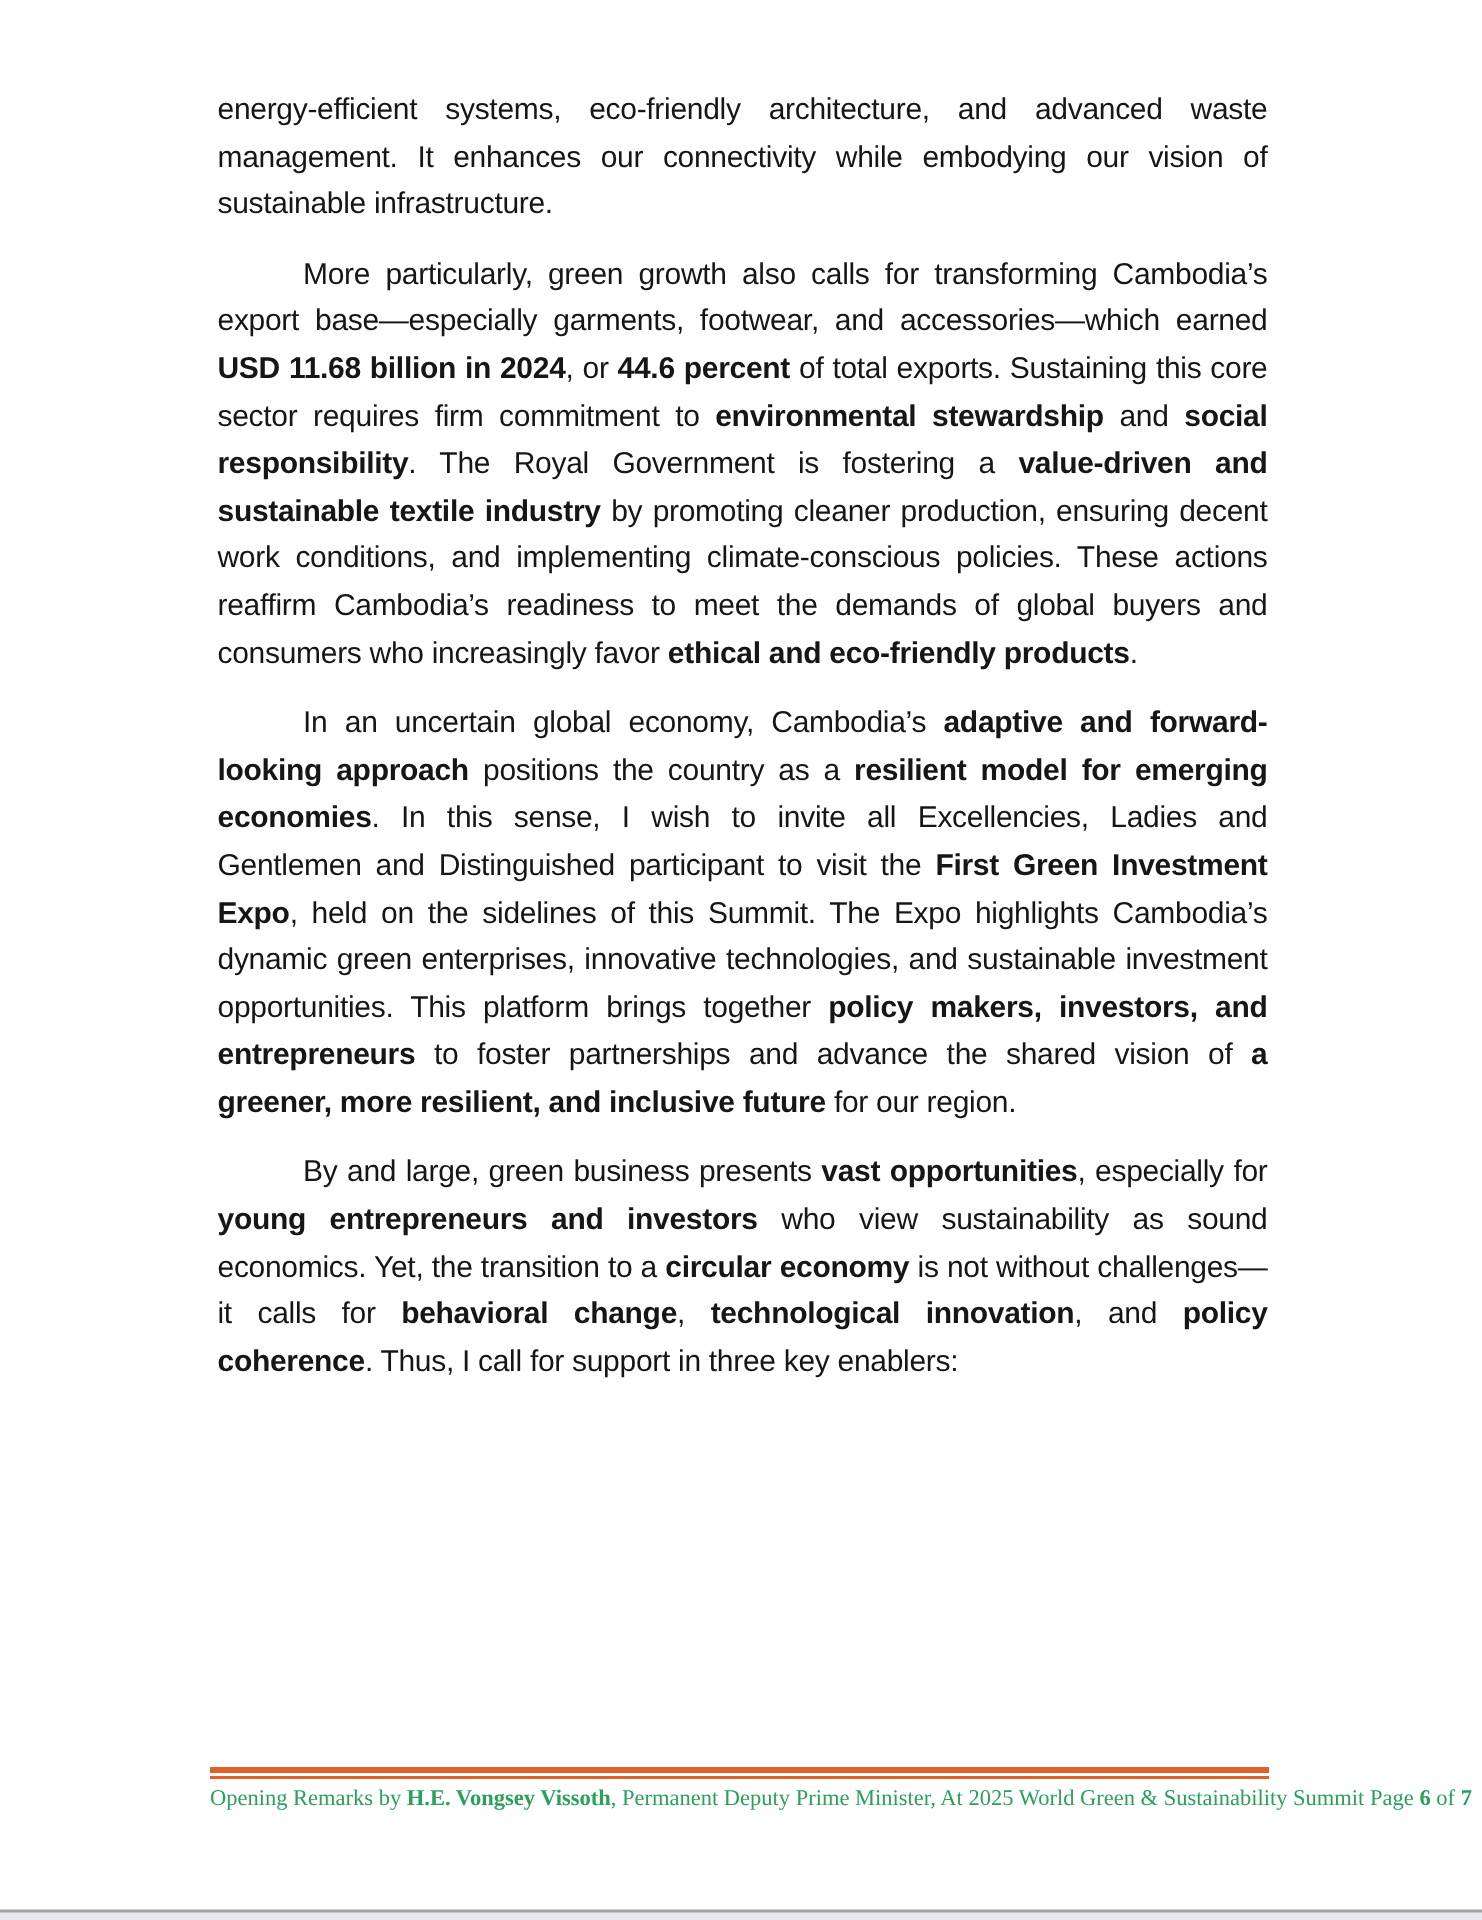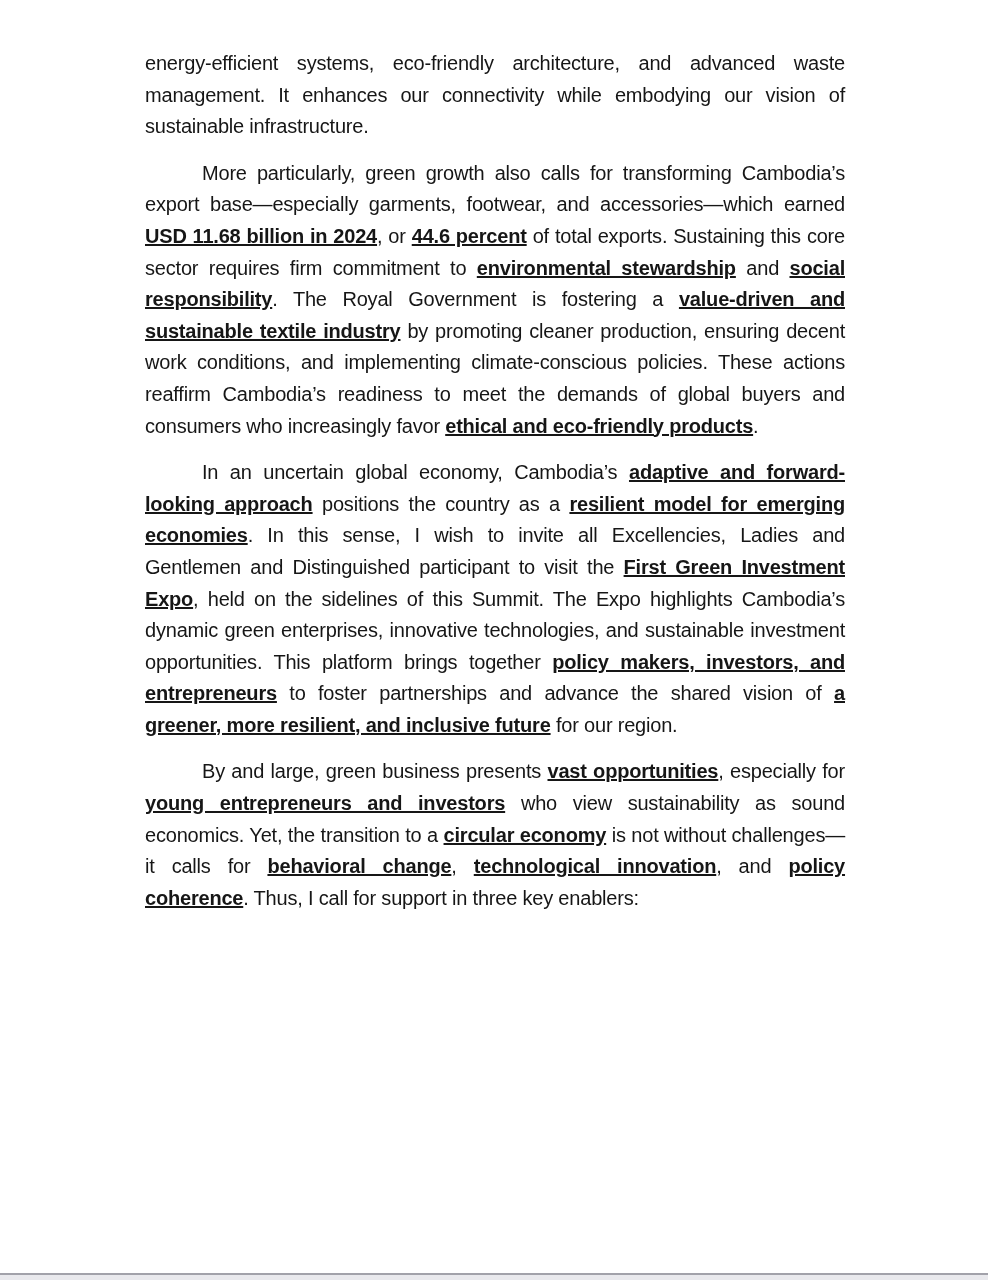--- a/index.html
+++ b/index.html
@@ -20,28 +20,27 @@
     top: 44px;
     left: 145px;
     width: 700px;
     color: var(--body-text, #161616);
     font-size: 20px;
     line-height: 31.6px;
     letter-spacing: -0.2px;
     text-align: justify;
   }
   .body-text p {
-    margin: 4px 0 15px 0;
+    margin: 14px 0 15px 0;
   }
   .body-text p.indent {
     text-indent: 57px;
   }
   .body-text .b {
     font-weight: bold;
-    text-decoration: underline;
   }
   .footer {
     position: absolute;
     left: 140px;
     top: 1178px;
     width: 706px;
   }
   .footer-rule {
     height: 0;
     border-top: 4px solid var(--footer-rule-orange, #e0622a);
@@ -74,15 +73,19 @@
 <body>
 
 <div class="page">
   <div class="body-text">
       <p><span>energy-efficient systems, eco-friendly architecture, and advanced waste management. It enhances our connectivity while embodying our vision of sustainable infrastructure.</span></p>
       <p class="indent"><span>More particularly, green growth also calls for transforming Cambodia’s export base—especially garments, footwear, and accessories—which earned </span><span class="b">USD 11.68 billion in 2024</span><span>, or </span><span class="b">44.6 percent</span><span> of total exports. Sustaining this core sector requires firm commitment to </span><span class="b">environmental stewardship</span><span> and </span><span class="b">social responsibility</span><span>. The Royal Government is fostering a </span><span class="b">value-driven and sustainable textile industry</span><span> by promoting cleaner production, ensuring decent work conditions, and implementing climate-conscious policies. These actions reaffirm Cambodia’s readiness to meet the demands of global buyers and consumers who increasingly favor </span><span class="b">ethical and eco-friendly products</span><span>.</span></p>
       <p class="indent"><span>In an uncertain global economy, Cambodia’s </span><span class="b">adaptive and forward-looking approach</span><span> positions the country as a </span><span class="b">resilient model for emerging economies</span><span>. In this sense, I wish to invite all Excellencies, Ladies and Gentlemen and Distinguished participant to visit the </span><span class="b">First Green Investment Expo</span><span>, held on the sidelines of this Summit. The Expo highlights Cambodia’s dynamic green enterprises, innovative technologies, and sustainable investment opportunities. This platform brings together </span><span class="b">policy makers, investors, and entrepreneurs</span><span> to foster partnerships and advance the shared vision of </span><span class="b">a greener, more resilient, and inclusive future</span><span> for our region.</span></p>
       <p class="indent"><span>By and large, green business presents </span><span class="b">vast opportunities</span><span>, especially for </span><span class="b">young entrepreneurs and investors</span><span> who view sustainability as sound economics. Yet, the transition to a </span><span class="b">circular economy</span><span> is not without challenges—it calls for </span><span class="b">behavioral change</span><span>, </span><span class="b">technological innovation</span><span>, and </span><span class="b">policy coherence</span><span>. Thus, I call for support in three key enablers:</span></p>
     </div>
 
+  <div class="footer">
+    <div class="footer-rule"></div>
+    <div class="footer-text"><span>Opening Remarks by </span><span class="b">H.E. Vongsey Vissoth</span><span>, Permanent Deputy Prime Minister, At 2025 World Green &amp; Sustainability Summit Page </span><span class="b">6</span><span> of </span><span class="b">7</span></div>
+  </div>
 
   <div class="page-edge"></div>
 </div>
 
 </body></html>

